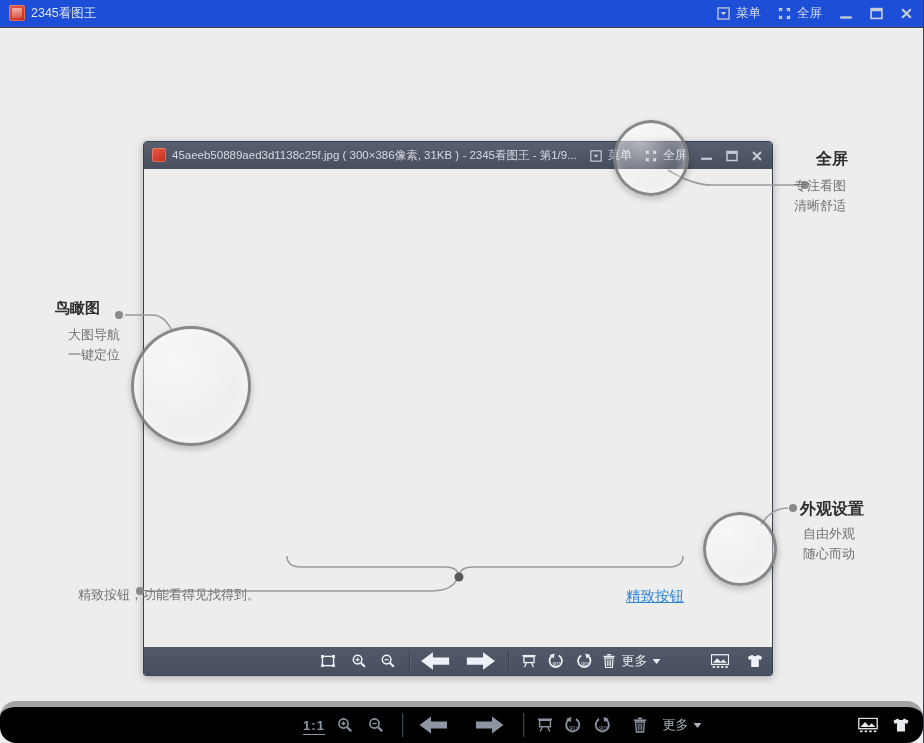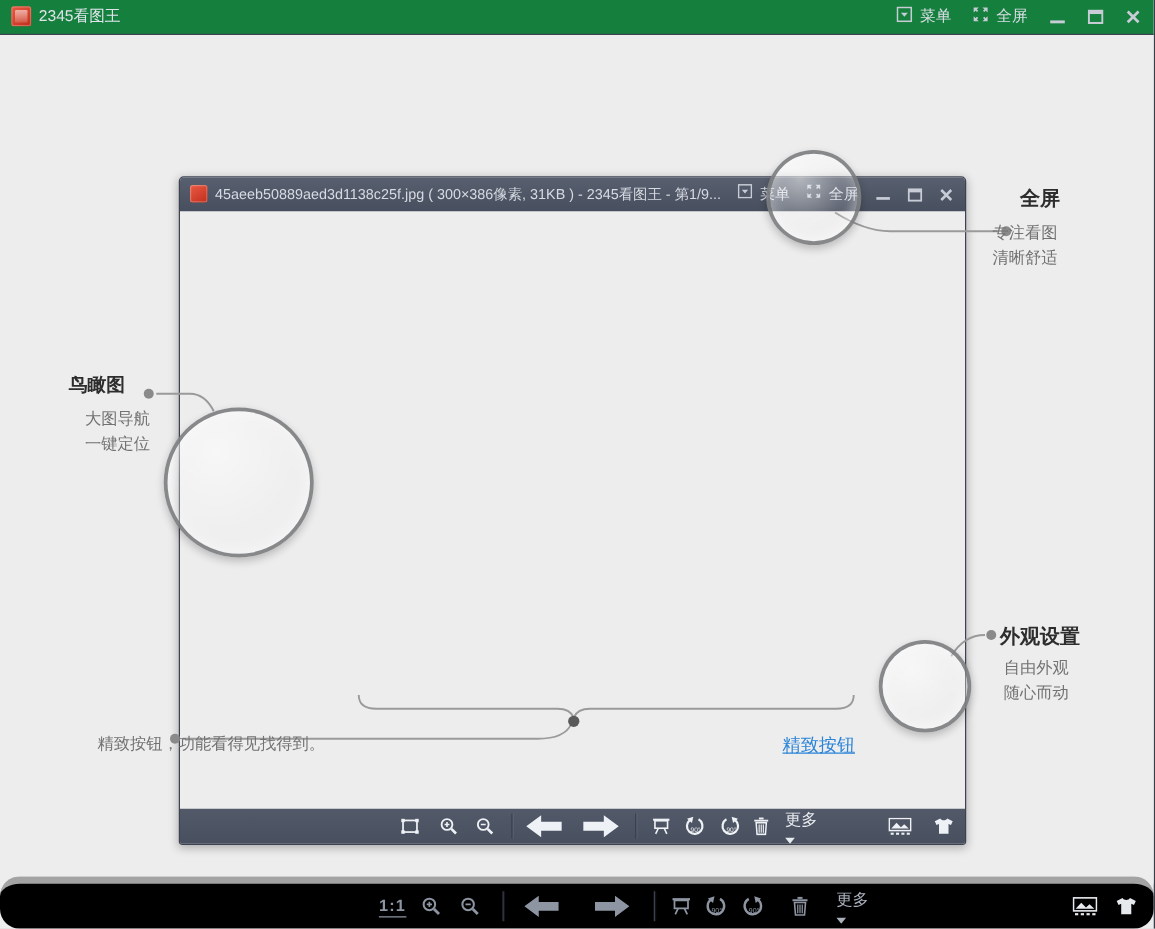--- a/index.html
+++ b/index.html
@@ -2,29 +2,29 @@
 <html><head>
 <meta charset="utf-8">
 <style>
   html,body{margin:0;padding:0;background:#d8d8d8;}
   #app{position:relative;width:924px;height:743px;font-family:"Liberation Sans",sans-serif;
        background:#ededee;overflow:hidden;border-right:1px solid #3a3f4a;box-sizing:border-box;}
   svg{display:block;}
   .defs{position:absolute;width:0;height:0;overflow:hidden;}
 
   
-  .titlebar{position:absolute;left:0;top:0;right:0;height:27px;background:#15803d;
+  .titlebar{position:absolute;left:0;top:0;right:0;height:27px;background:#1d4ed8;
             border-bottom:1px solid #3e4350;color:#dfe3ea;z-index:30;padding-left:37px;}
   .app-ico{position:absolute;left:9px;top:5px;width:16px;height:16px;border-radius:2px;
            background:linear-gradient(145deg,#e85a43,#c22f1d);box-shadow:inset 0 0 0 1px rgba(255,255,255,.25);}
   .app-ico::after{content:"";position:absolute;left:3px;top:3px;right:3px;bottom:3px;
            background:linear-gradient(180deg,rgba(255,255,255,.55),rgba(255,255,255,.15));border-radius:1px;}
   .tb-title{position:absolute;left:31px;top:0;height:27px;display:flex;align-items:center;font-size:12.5px;}
   .tb-right{position:absolute;right:10px;top:0;height:27px;display:flex;align-items:center;gap:17px;}
-  .tb-btn{display:flex;align-items:flex-start;gap:6px;font-size:12.5px;color:#d9dde5;cursor:default;}
+  .tb-btn{display:flex;align-items:center;gap:6px;font-size:12.5px;color:#d9dde5;cursor:default;}
   .tb-btn svg{color:#c7ccd6;}
 
   
   .main{position:absolute;left:0;top:27px;right:0;height:680px;background:#ededee;}
 
   
   .inner{position:absolute;left:143px;top:114px;width:630px;height:535px;
          border:1px solid #3c4250;border-radius:4px 4px 3px 3px;box-shadow:0 2px 8px rgba(0,0,0,.28);
          box-sizing:border-box;z-index:5;}
   .inner-titlebar{position:absolute;left:0;top:0;right:0;height:27px;border-radius:3px 3px 0 0;
@@ -65,21 +65,21 @@
         linear-gradient(180deg,#b4deee 0%,#e3f2f8 42%,#d5e59a 58%,#abcc38 78%,#9dc12d 100%);}
   .be-foot{position:absolute;left:4px;bottom:0;right:4px;height:13px;background:rgba(66,72,56,.5);}
   .be-view{position:absolute;left:8px;top:24px;width:110px;height:71px;
       border:2px solid rgba(255,255,255,.95);background:rgba(255,255,255,.05);box-sizing:border-box;}
 
   
   .inner-toolbar{position:absolute;left:0;bottom:0;right:0;height:28px;border-radius:0 0 2px 2px;
       background:linear-gradient(180deg,#525968,#484f5e);}
   .ti{position:absolute;top:50%;transform:translate(-50%,-50%);color:#eef1f5;cursor:pointer;}
   .sep{position:absolute;top:4px;bottom:4px;width:1px;background:#3a404d;box-shadow:1px 0 0 rgba(255,255,255,.08);}
-  .more{display:flex;align-items:flex-start;gap:5px;font-size:13px;color:#e8ebf0;white-space:nowrap;flex-direction:column;}
+  .more{display:flex;align-items:center;gap:5px;font-size:13px;color:#e8ebf0;white-space:nowrap;}
   .oneone{font-size:13px;font-weight:bold;border-bottom:1px solid currentColor;padding-bottom:1px;letter-spacing:1px;}
 
   
   .mag{position:absolute;border-radius:50%;border:3px solid rgba(122,124,126,.9);
        background:radial-gradient(circle at 34% 28%, rgba(255,255,255,.55), rgba(255,255,255,.10) 62%, rgba(255,255,255,.22) 100%);
        box-shadow:0 3px 7px rgba(0,0,0,.22), inset 0 0 14px rgba(255,255,255,.55);z-index:15;}
 
   
   .ann{position:absolute;z-index:16;color:#2e2e2e;}
   .ann .t{font-size:16px;font-weight:bold;color:#2d2d2d;}

